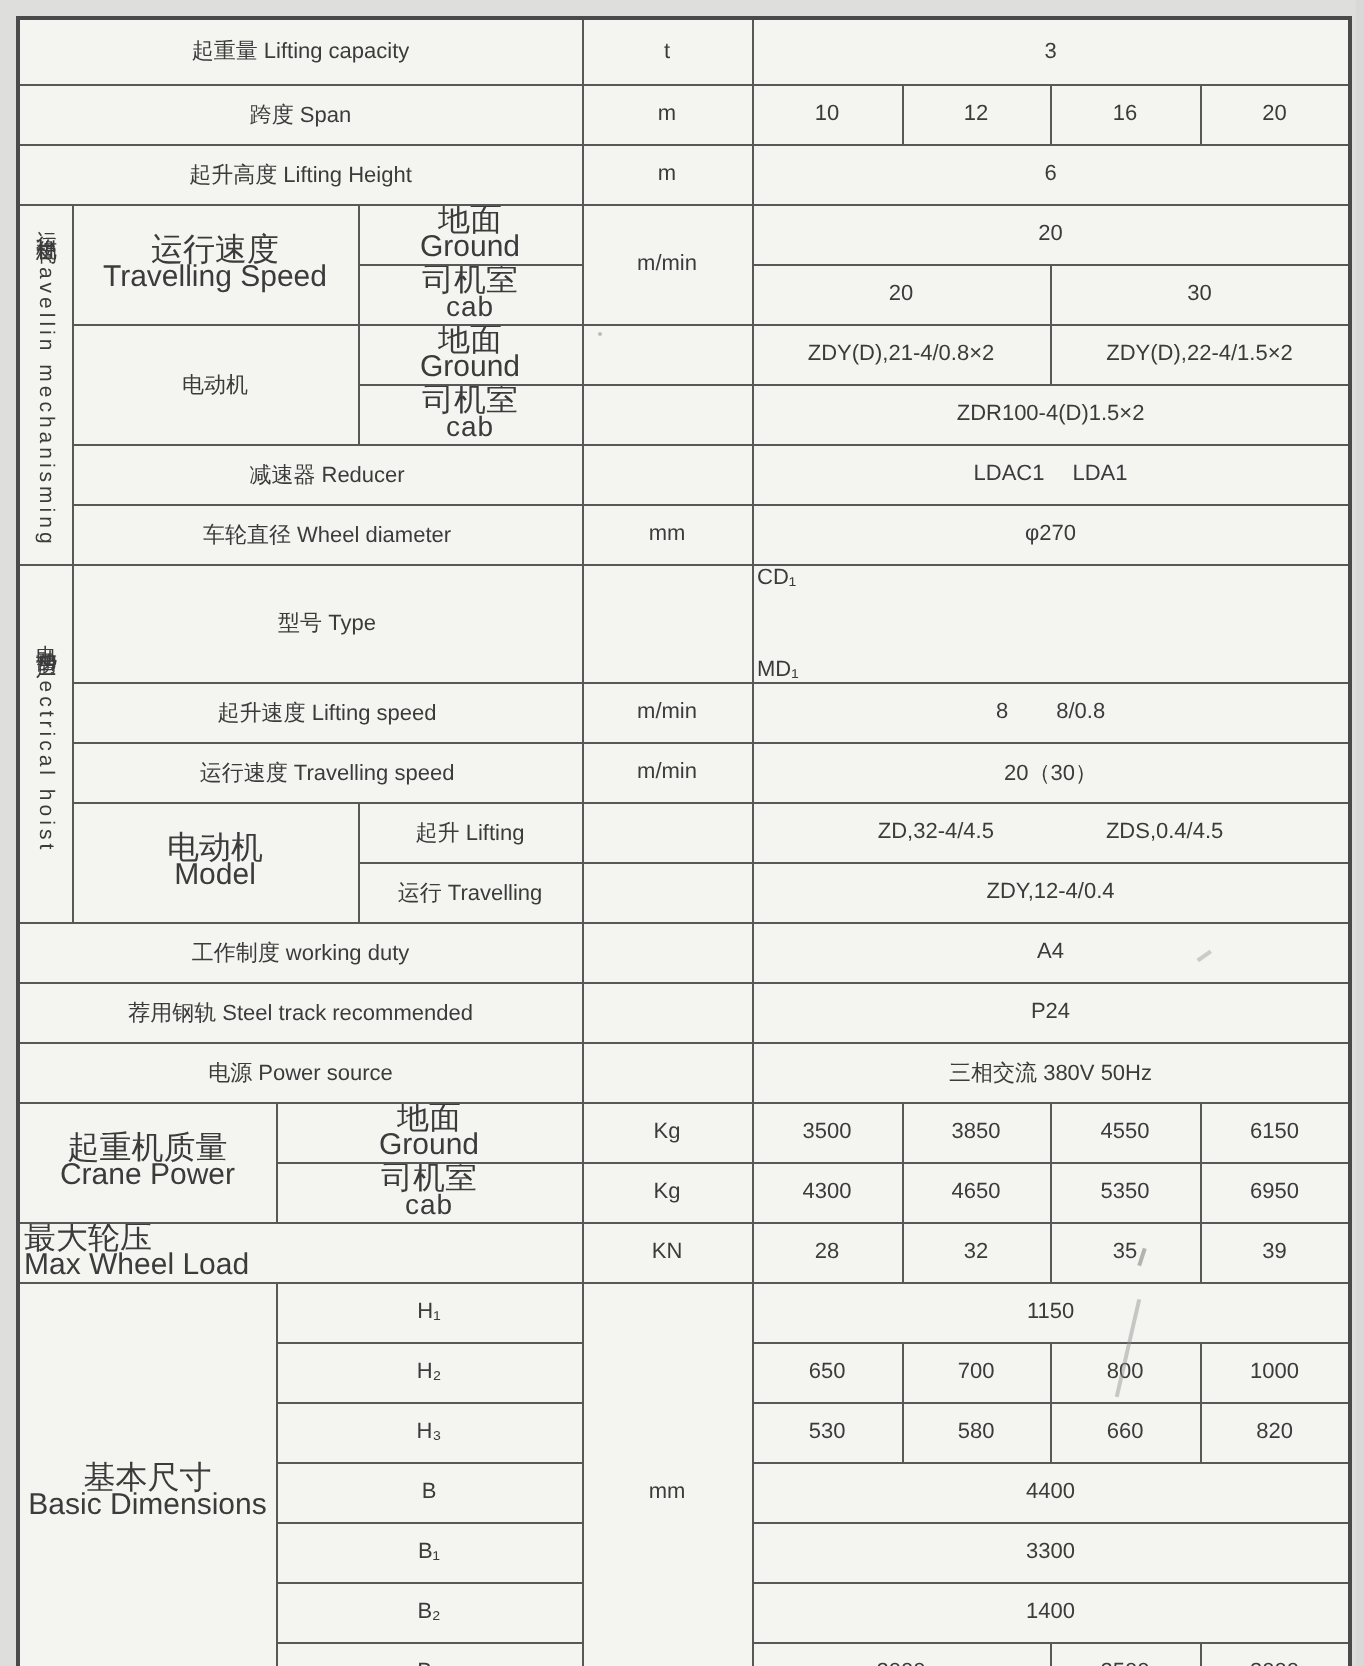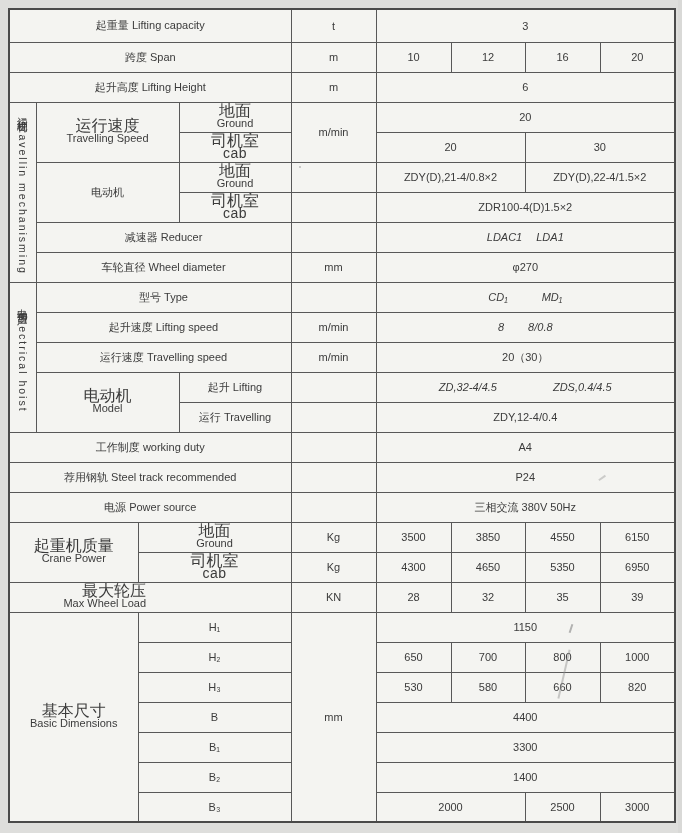--- a/index.html
+++ b/index.html
@@ -23,39 +23,39 @@
     border:1px solid #585858;
     text-align:center;
     vertical-align:middle;
     padding:0 2px;
     font-size:11px;
     white-space:nowrap;
     overflow:hidden;
   }
   tr{height:30px;}
   tr.tall{height:33px;}
-  .en{font-size:11px;}
+  .en{font-size:15px;}
   .zh{font-size:16px;}
   .two-line div{line-height:13px;}
   .cab-word{font-size:14px;line-height:15px;letter-spacing:0.5px;}
   .side-cell{padding:0;}
   .vert{
     writing-mode:vertical-rl;
     text-orientation:mixed;
     display:inline-block;
     font-size:10.5px;
     letter-spacing:2px;
     line-height:24px;
   }
-  .pair{display:flex;justify-content:center;align-items:baseline;font-style:italic;}
+  .pair{display:flex;justify-content:center;align-items:baseline;}
   .gap-sm{gap:14px;}
   .gap-md{gap:24px;}
-  .gap-lg{gap:34px;}
+  .gap-lg{gap:34px;flex-direction:column;}
   .gap-xl{gap:56px;}
-  .offset-left{width:134px;margin-right:auto;text-align:right;}
+  .offset-left{width:134px;margin-right:auto;text-align:left;}
   .artifact{position:absolute;background:#8f8f8f;pointer-events:none;}
   .a1{left:570px;top:624px;width:2px;height:9px;transform:rotate(18deg);opacity:.65;}
   .a2{left:563px;top:649px;width:1.5px;height:50px;transform:rotate(13deg);opacity:.45;}
   .a3{left:598px;top:477px;width:8px;height:1.5px;transform:rotate(-35deg);opacity:.4;}
   .a4{left:299px;top:166px;width:2px;height:2px;border-radius:50%;opacity:.55;}
 </style>
 </head>
 <body>
 
 <div class="sheet">

